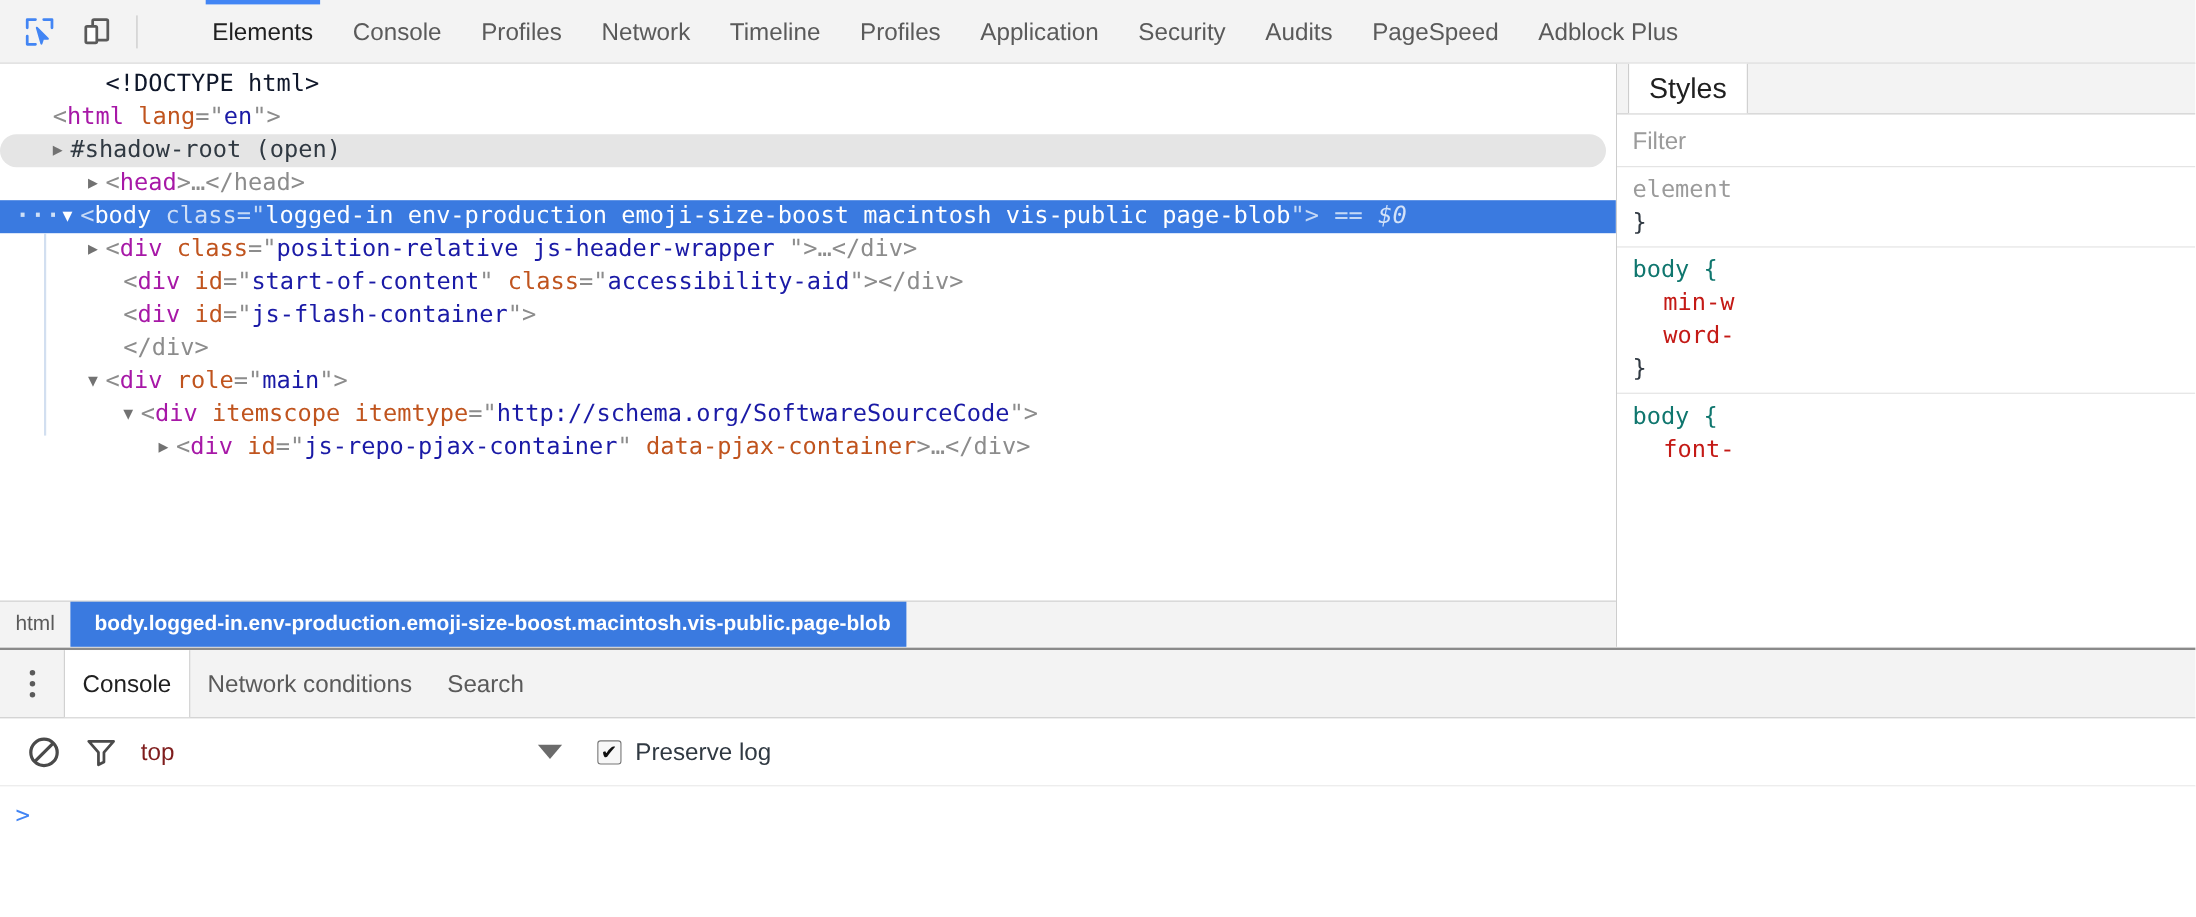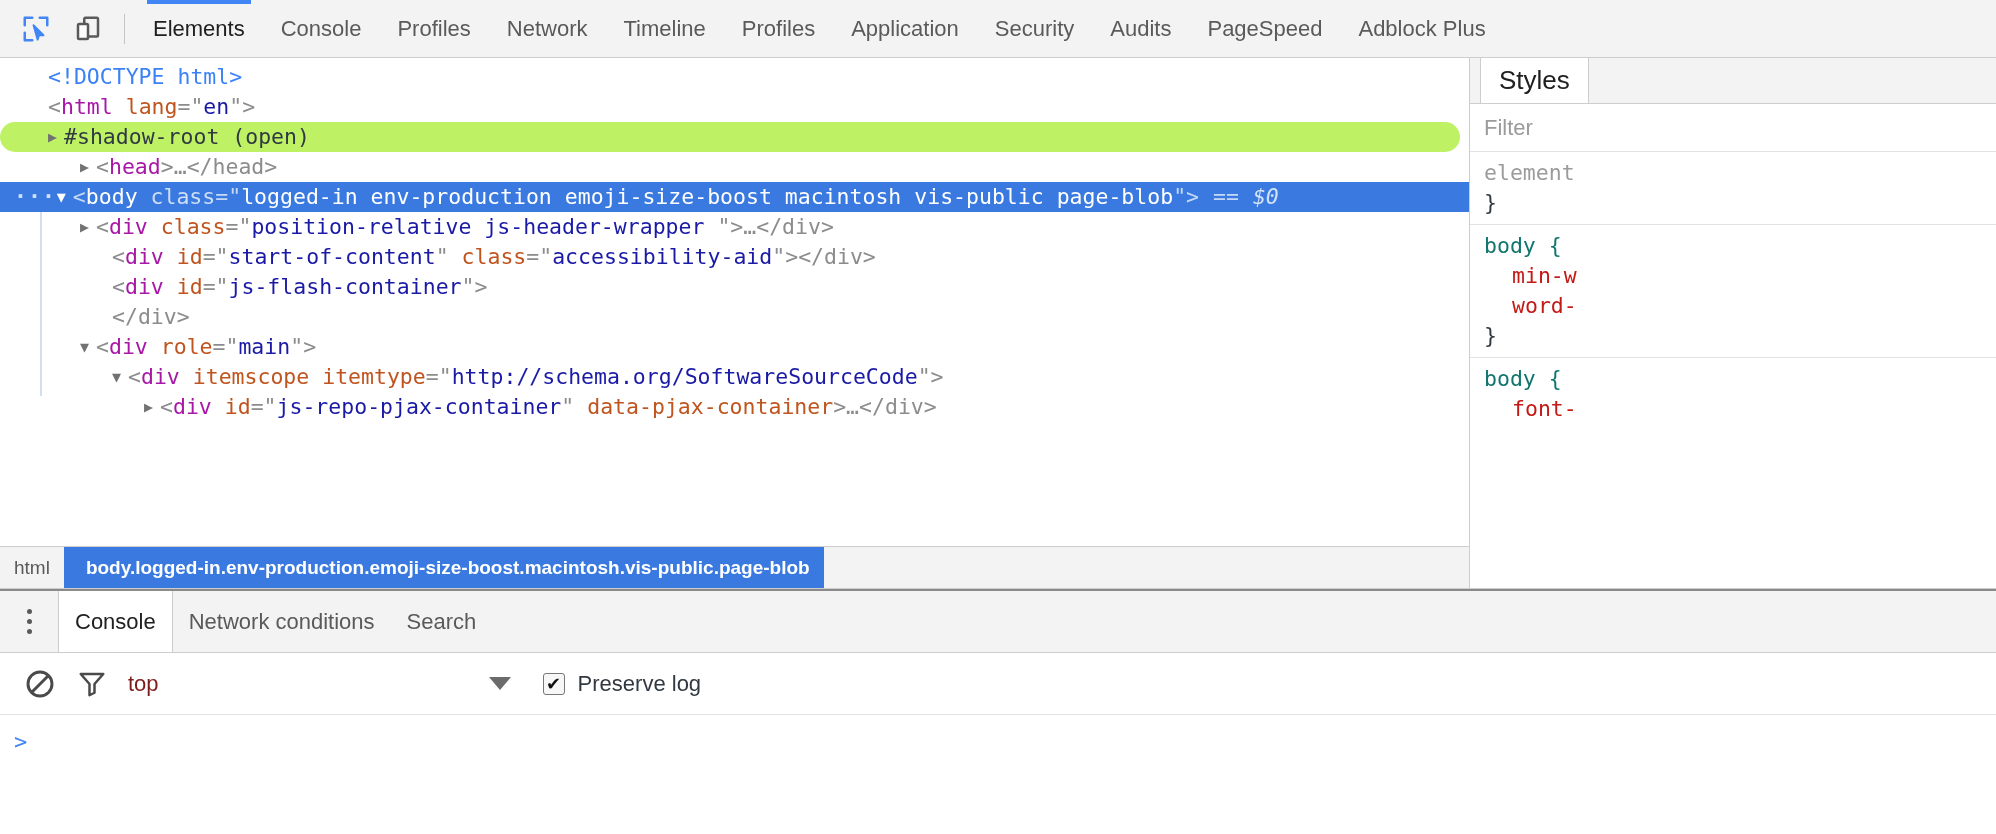--- a/index.html
+++ b/index.html
@@ -18,20 +18,21 @@
     background: #fff;
   }
 
   
   .toolbar {
     height: 58px; min-height: 58px;
     background: #f3f3f3;
     border-bottom: 1px solid #cdcdcd;
     display: flex; align-items: stretch;
     position: relative;
+    gap: 40px;
   }
   .tool-btns { display: flex; align-items: center; padding-left: 10px; }
   .tool-btn {
     width: 52px; height: 58px;
     display: flex; align-items: center; justify-content: center;
     cursor: pointer;
   }
   .tool-sep {
     width: 1px; height: 30px; background: #c4c4c4;
     align-self: center; margin: 0 10px;
@@ -78,21 +79,21 @@
     white-space: nowrap;
     color: #303942;
   }
   .node { position: relative; height: 30px; padding-left: 14px; }
   .node.sel {
     background: #3a7ae0;
     color: #fff;
     margin-left: 0;
   }
   .node.shadow-row {
-    background: #bef264;
+    background: #e5e5e5;
     border-radius: 16px;
     width: 1460px;
   }
   .tw {
     display: inline-block;
     width: 16px;
     color: #727272;
     font-size: 15px;
     position: relative; top: -2px;
   }
@@ -100,21 +101,21 @@
   .dots {
     color: #8a8a8a; font-weight: bold; letter-spacing: 1px;
     margin-right: 1px;
   }
   .node.sel .dots { color: #cfe0f7; }
 
   .br  { color: #8c8c8c; }         
   .tag { color: #a718a7; }         
   .att { color: #c0541e; }         
   .val { color: #1a1aa6; }         
-  .doctype { color: #3b82f6; }
+  .doctype { color: #0f172a; margin-left: 48px; }
   .pseudo { color: #303942; }
   .node.sel .br, .node.sel .tag, .node.sel .att, .node.sel .val { color: #fff; }
   .node.sel .br { color: #c5d9f6; }
   .node.sel .att { color: #cfdff7; }
   .eq0 { font-style: italic; color: #d3e2f8; margin-left: 14px; }
   .eqeq { color: #c5d9f6; }
 
   .ind1 { padding-left: 48px; }
   .ind2 { padding-left: 80px; }
   .ind3 { padding-left: 112px; }

